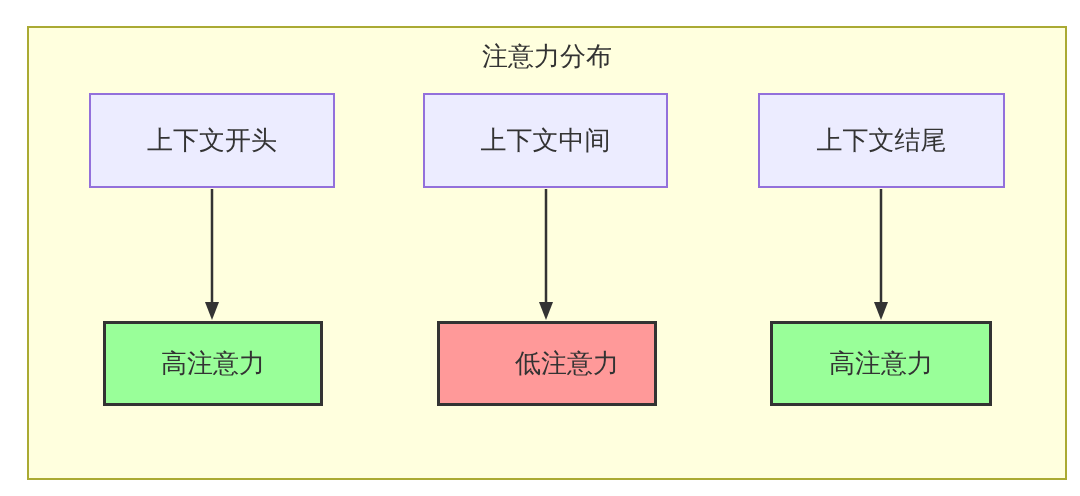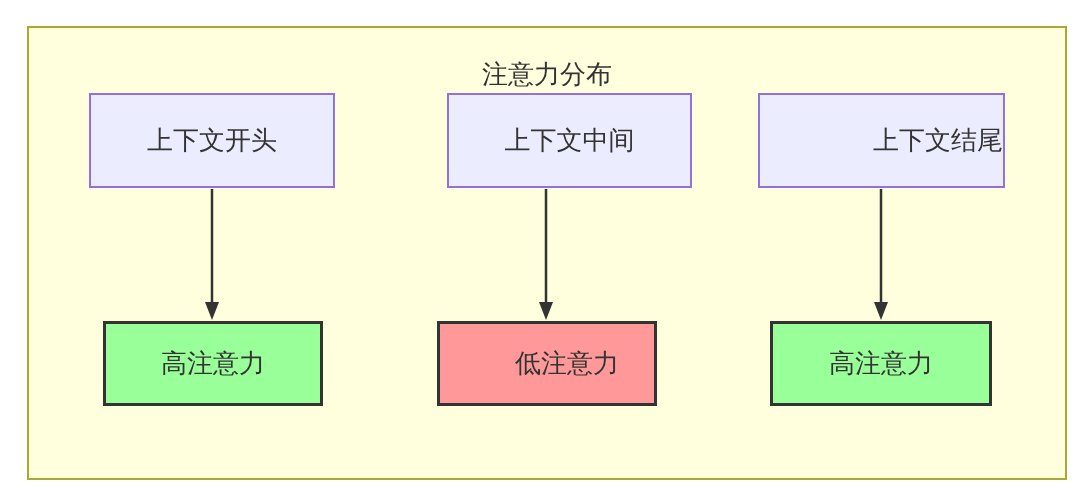--- a/index.html
+++ b/index.html
@@ -21,21 +21,21 @@
     top: 26px;
     width: 1040px;
     height: 454px;
     box-sizing: border-box;
     border: 2px solid #aaaa33;
     background: #ffffde;
   }
   .cluster-title {
     position: absolute;
     left: 0;
-    top: 32px;
+    top: 14px;
     width: 100%;
     text-align: center;
     font-size: 26px;
     line-height: 1.15;
     color: #333333;
   }
   .node {
     position: absolute;
     box-sizing: border-box;
     display: flex;
@@ -50,22 +50,22 @@
     height: 95px;
     background: #ececff;
     border: 2px solid #9370db;
   }
   .node-res {
     top: 321px;
     height: 85px;
     border: 3px solid #333333;
   }
   #src-0 { left: 89px;  width: 246px; }
-  #src-1 { left: 447px; width: 245px; }
-  #src-2 { left: 758px; width: 247px; justify-content: flex-end; }
+  #src-1 { left: 423px; width: 245px; }
+  #src-2 { left: 758px; width: 247px; }
   #res-0 { left: 103px; width: 220px; }
   #res-1 { left: 437px; width: 220px; }
   #res-2 { left: 770px; width: 222px; }
   .arrows {
     position: absolute;
     left: 0;
     top: 0;
     width: 1080px;
     height: 496px;
     pointer-events: none;

